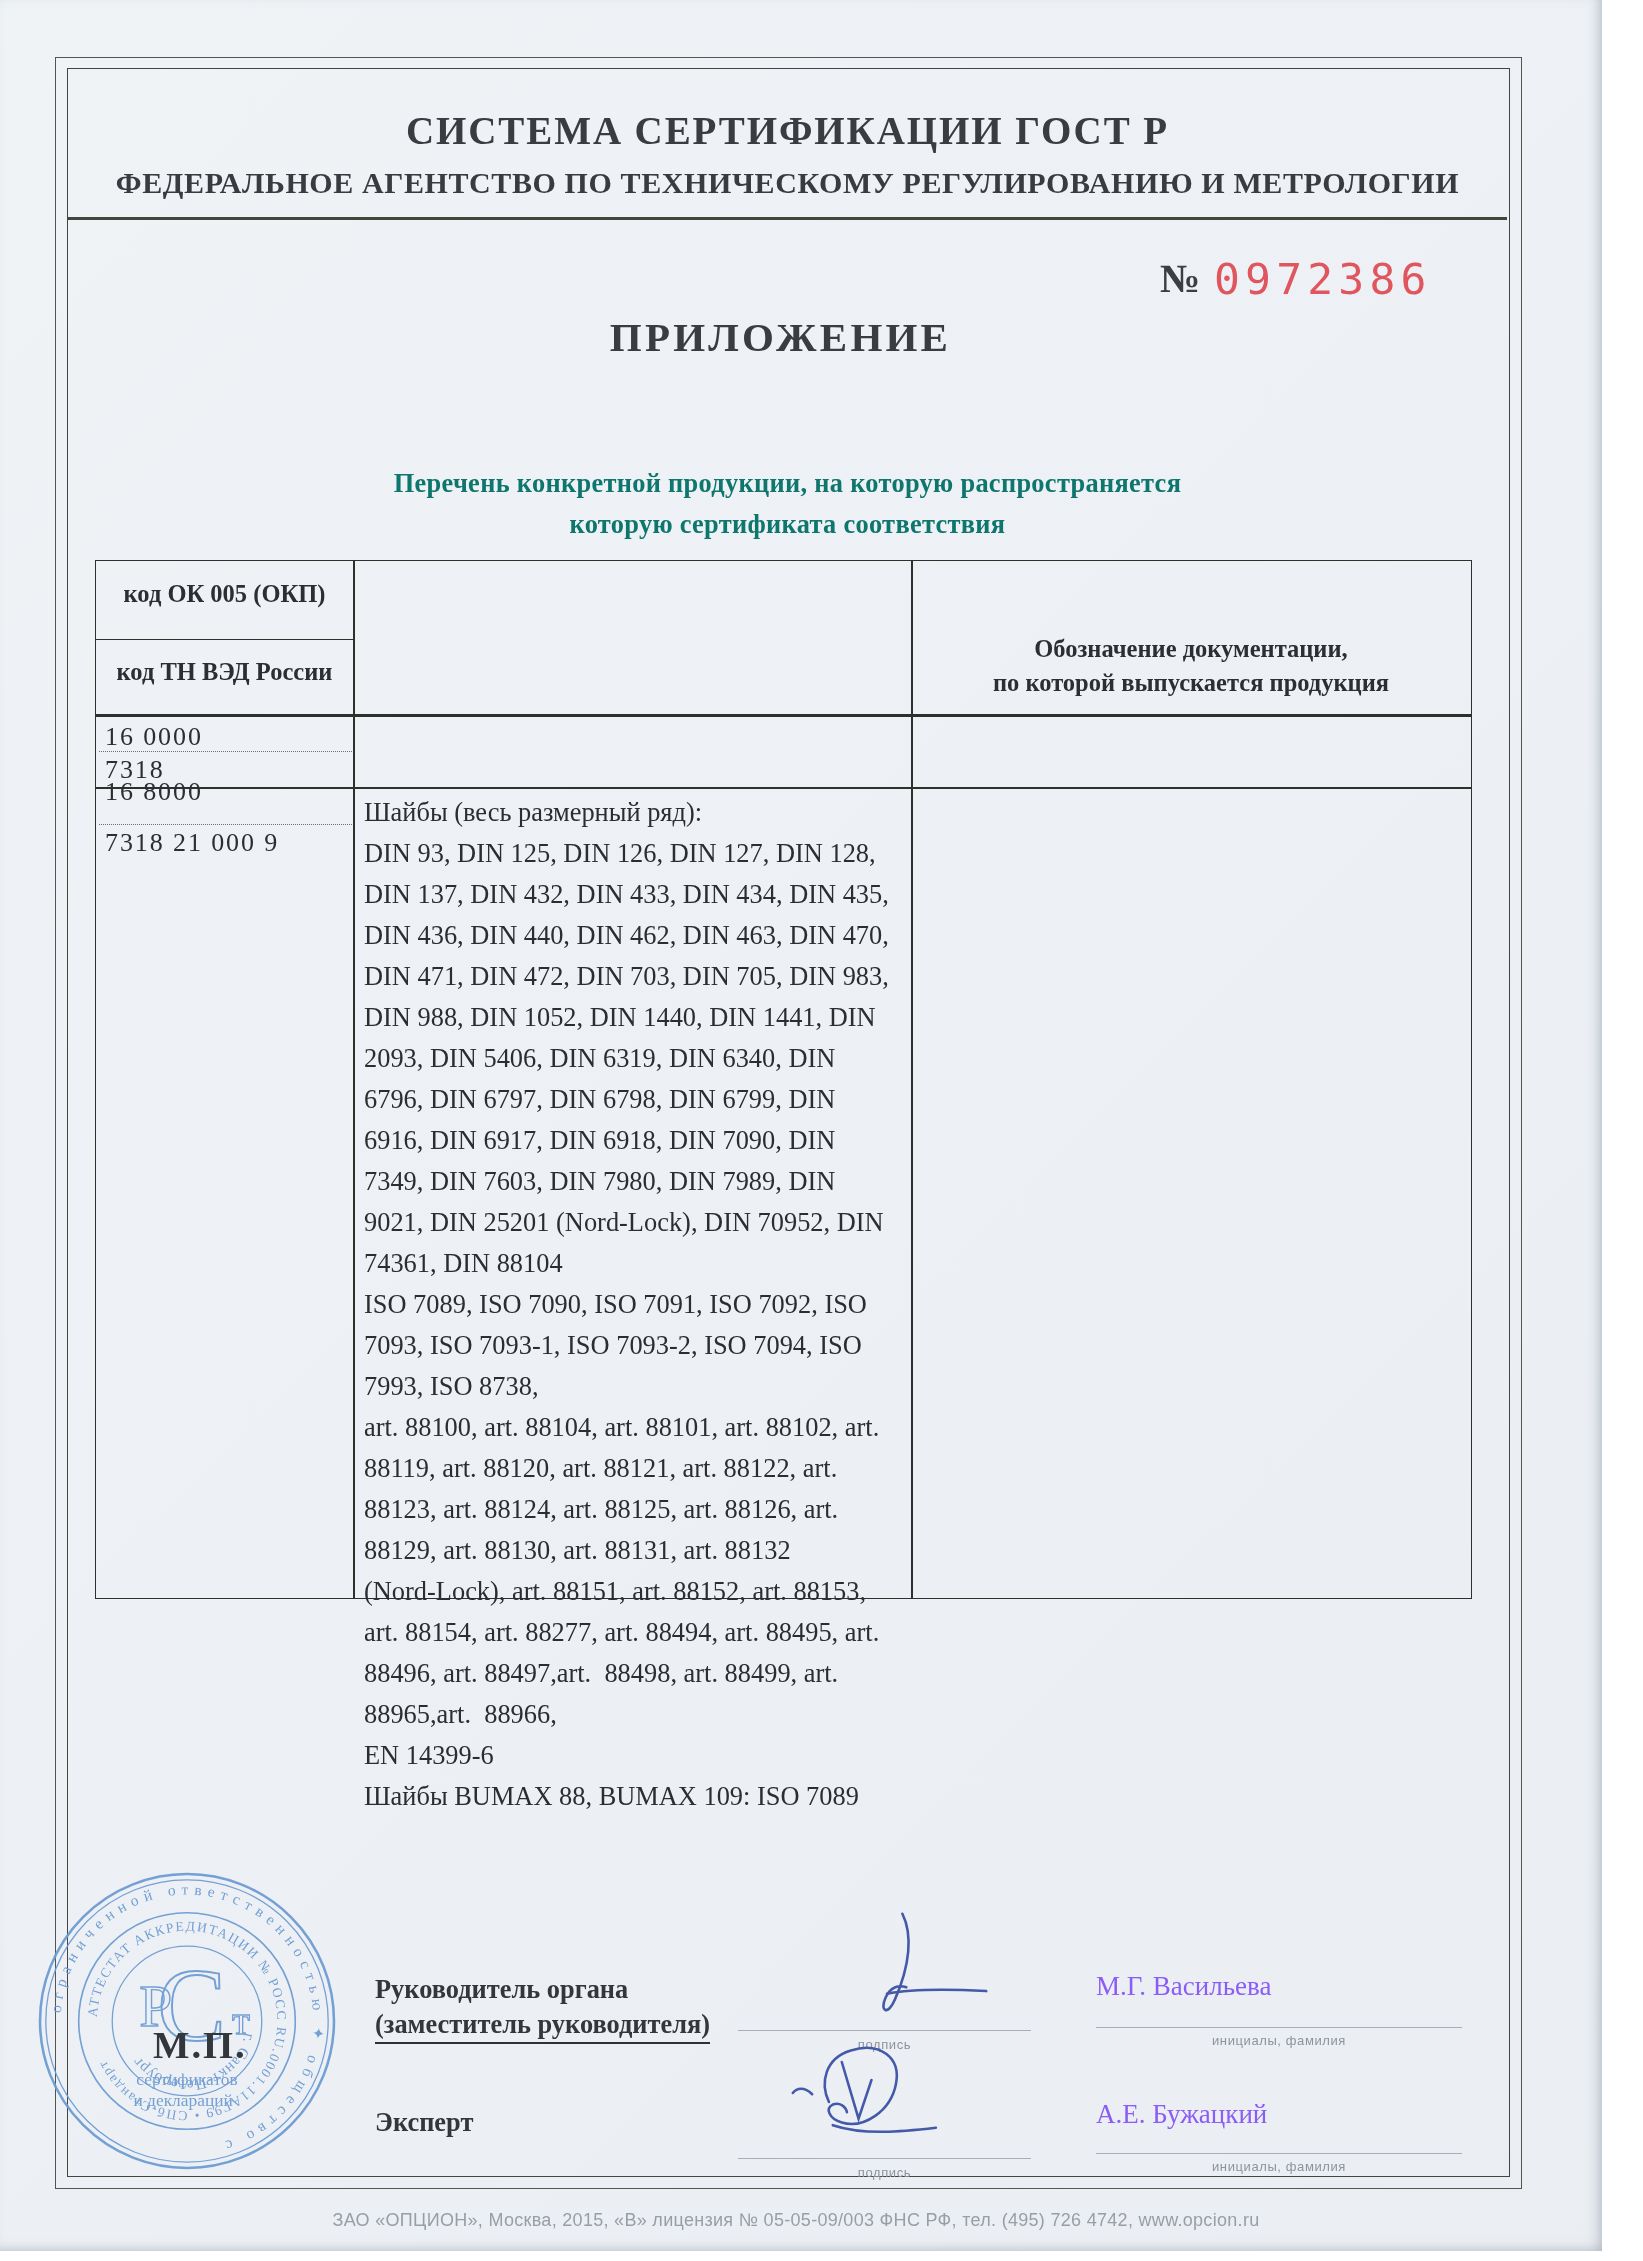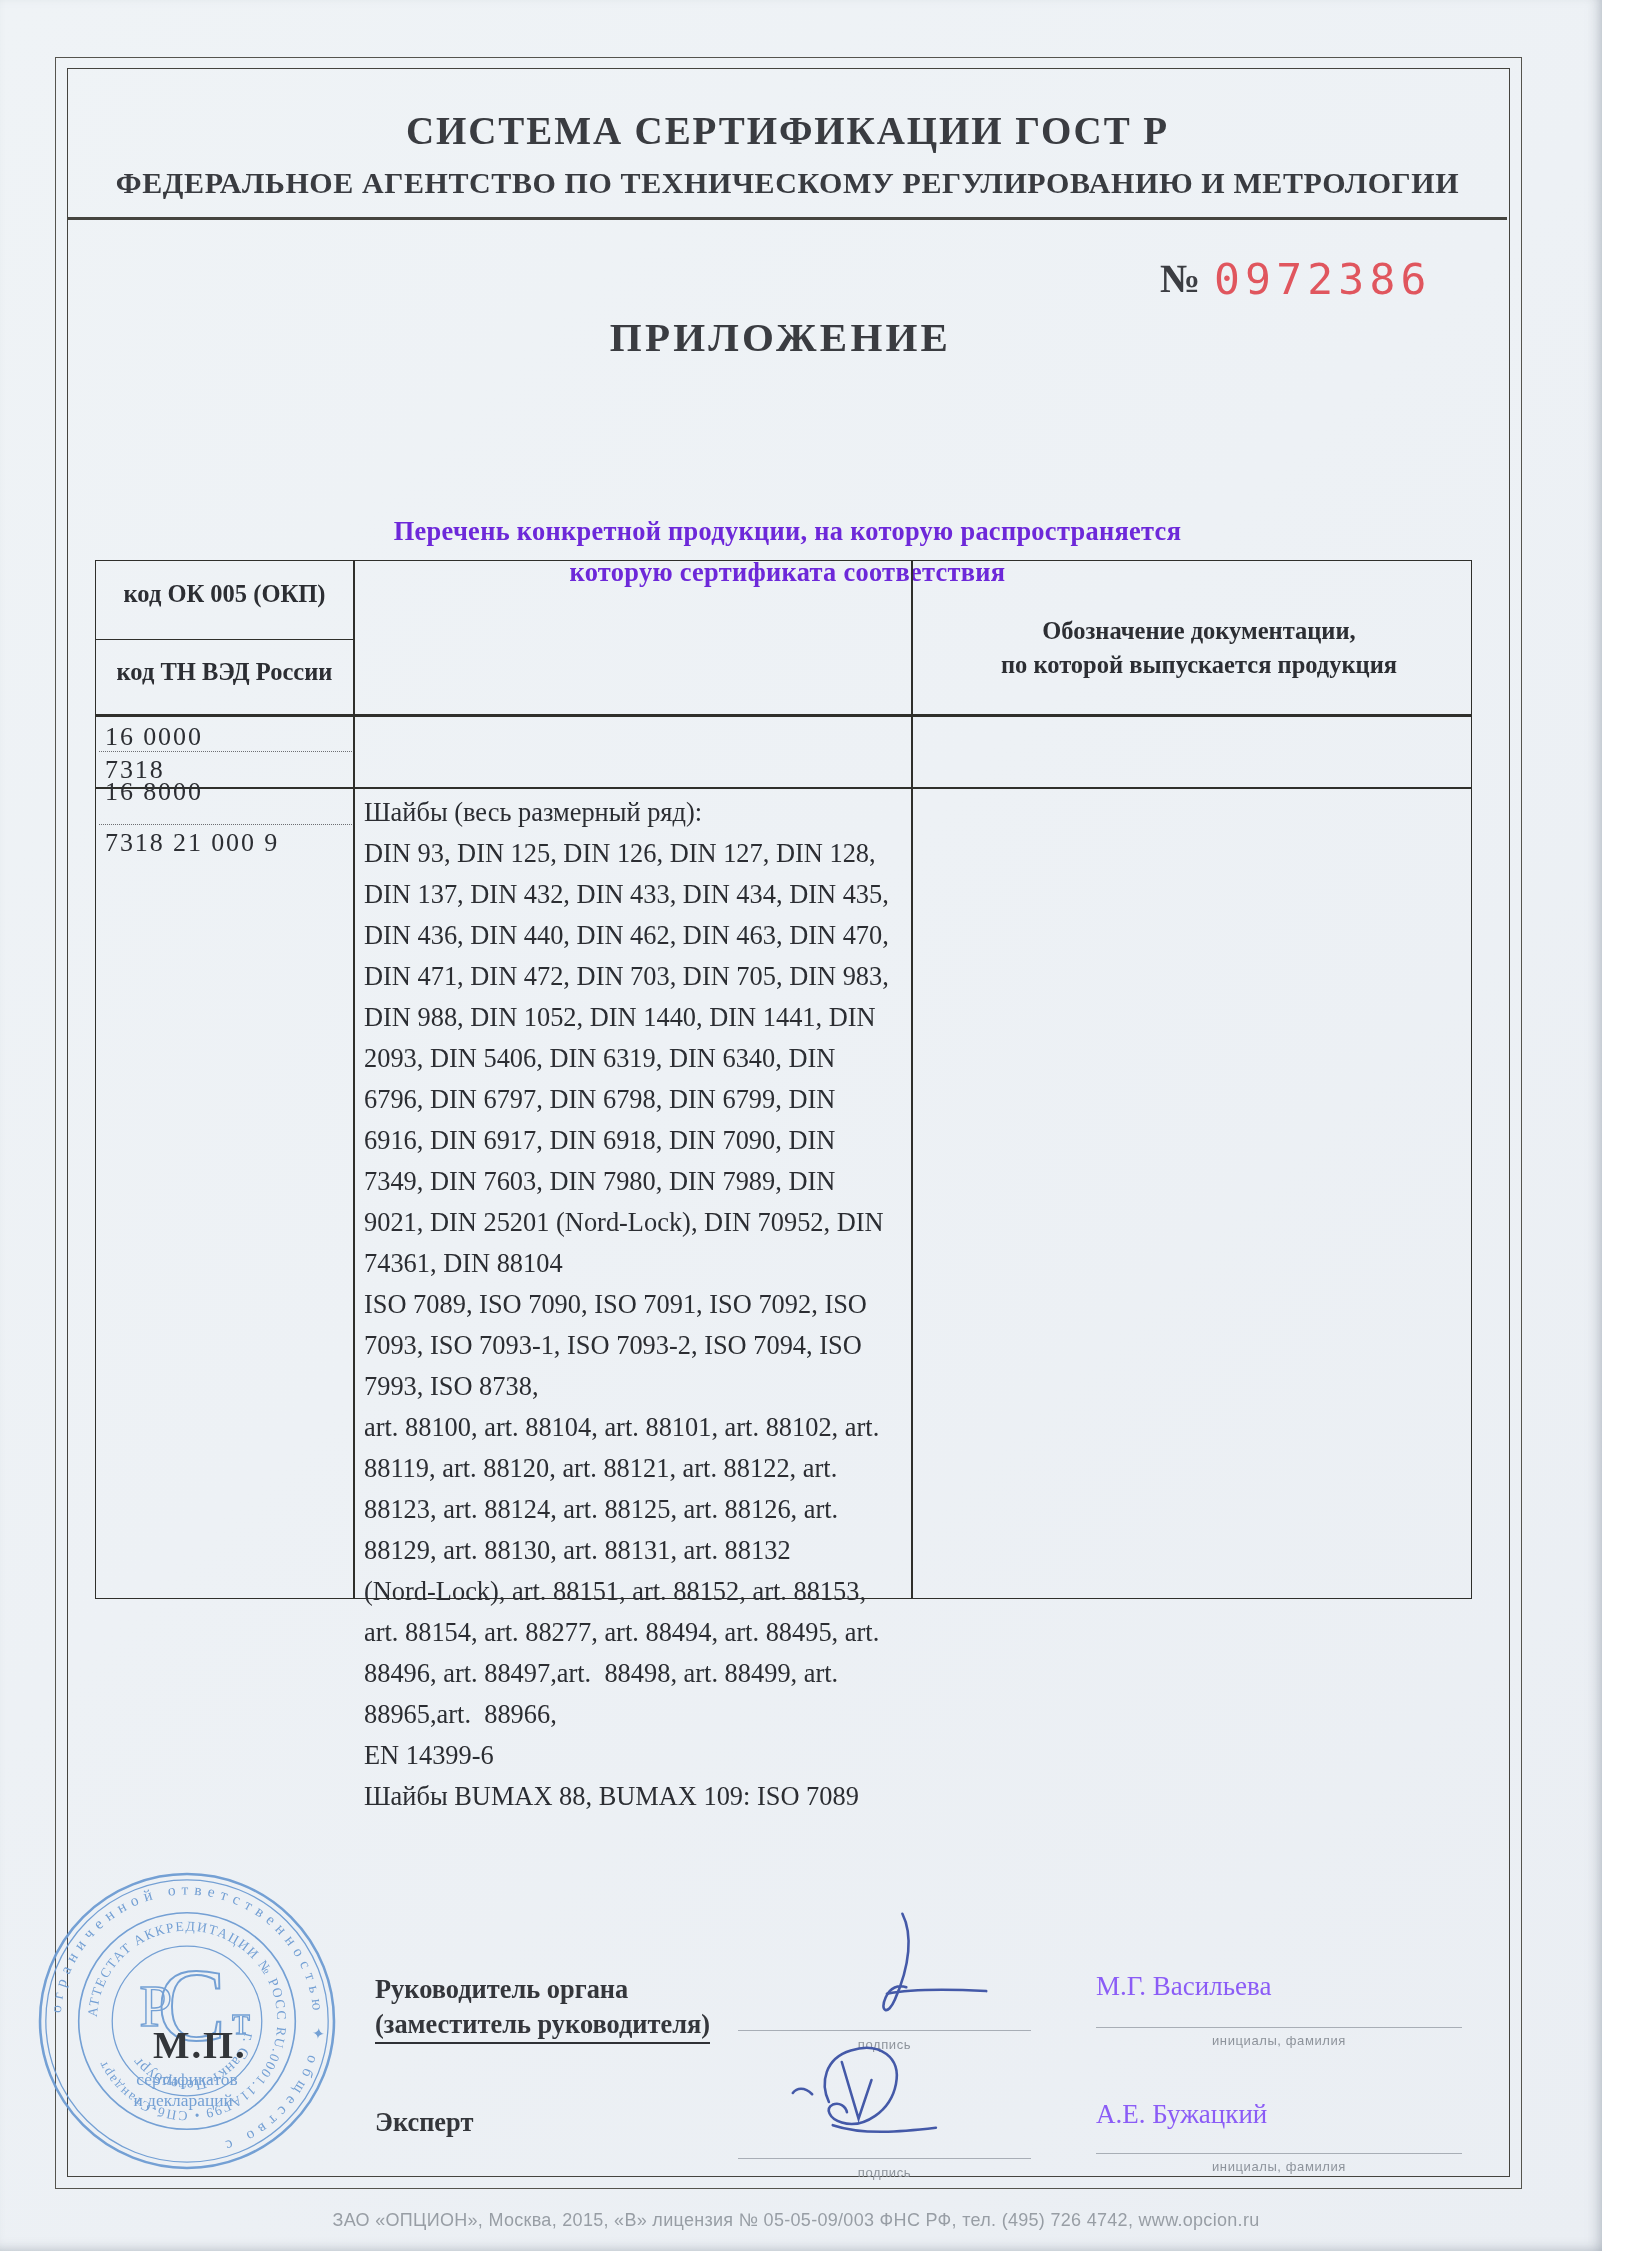--- a/index.html
+++ b/index.html
@@ -45,21 +45,21 @@
   }
   .cert-line{
     left:68px;top:396px;width:1439px;text-align:center;font-size:0;white-space:nowrap;
   }
   .cert-label{font-size:27px;font-weight:700;color:#393b40;}
   .cert-number{
     font-size:28px;font-weight:400;color:#3c3e43;letter-spacing:0.6px;
     border-bottom:1.9px dotted #8b9097;padding:0 35px 5.2px 18px;margin-left:9px;
   }
   .subtitle{
-    left:68px;width:1439px;font-size:26.4px;font-weight:700;color:#6d28d9;letter-spacing:0.3px;margin-top:48px;
+    left:68px;width:1439px;font-size:26.4px;font-weight:700;color:#0f766e;letter-spacing:0.3px;
   }
   
   .prod-table{
     position:absolute;left:95px;top:560px;width:1375px;height:1037px;
     border:1.9px solid #2f2f2b;
   }
   .vline{position:absolute;top:0;bottom:0;width:1.9px;background:#2f2f2b;}
   .vline.v1{left:257px;}
   .vline.v2{left:815px;}
   .hline{position:absolute;left:0;background:#2f2f2b;}
@@ -123,21 +123,21 @@
   <div class="vline v1"></div>
   <div class="vline v2"></div>
   <div class="hline col1-split"></div>
   <div class="hline head-bottom"></div>
   <div class="hline row1-bottom"></div>
   <div class="dotline dot1"></div>
   <div class="dotline dot2"></div>
 
   <div class="cell-text c1-head" style="top:19.3px;">код ОК 005 (ОКП)</div>
   <div class="cell-text c1-head" style="top:97px;">код ТН ВЭД России</div>
-  <div class="cell-text c3-head" style="top:53px;margin-left:8px;">Обозначение документации,
+  <div class="cell-text c3-head" style="top:71px;">Обозначение документации,
 по которой выпускается продукция</div>
 
   <div class="cell-text code" style="top:161px;">16 0000</div>
   <div class="cell-text code" style="top:194px;">7318</div>
   <div class="cell-text code" style="top:216px;">16 8000</div>
   <div class="cell-text code" style="top:267px;">7318 21 000 9</div>
 
   <div class="cell-text body-text">Шайбы (весь размерный ряд):
 DIN 93, DIN 125, DIN 126, DIN 127, DIN 128,
 DIN 137, DIN 432, DIN 433, DIN 434, DIN 435,

